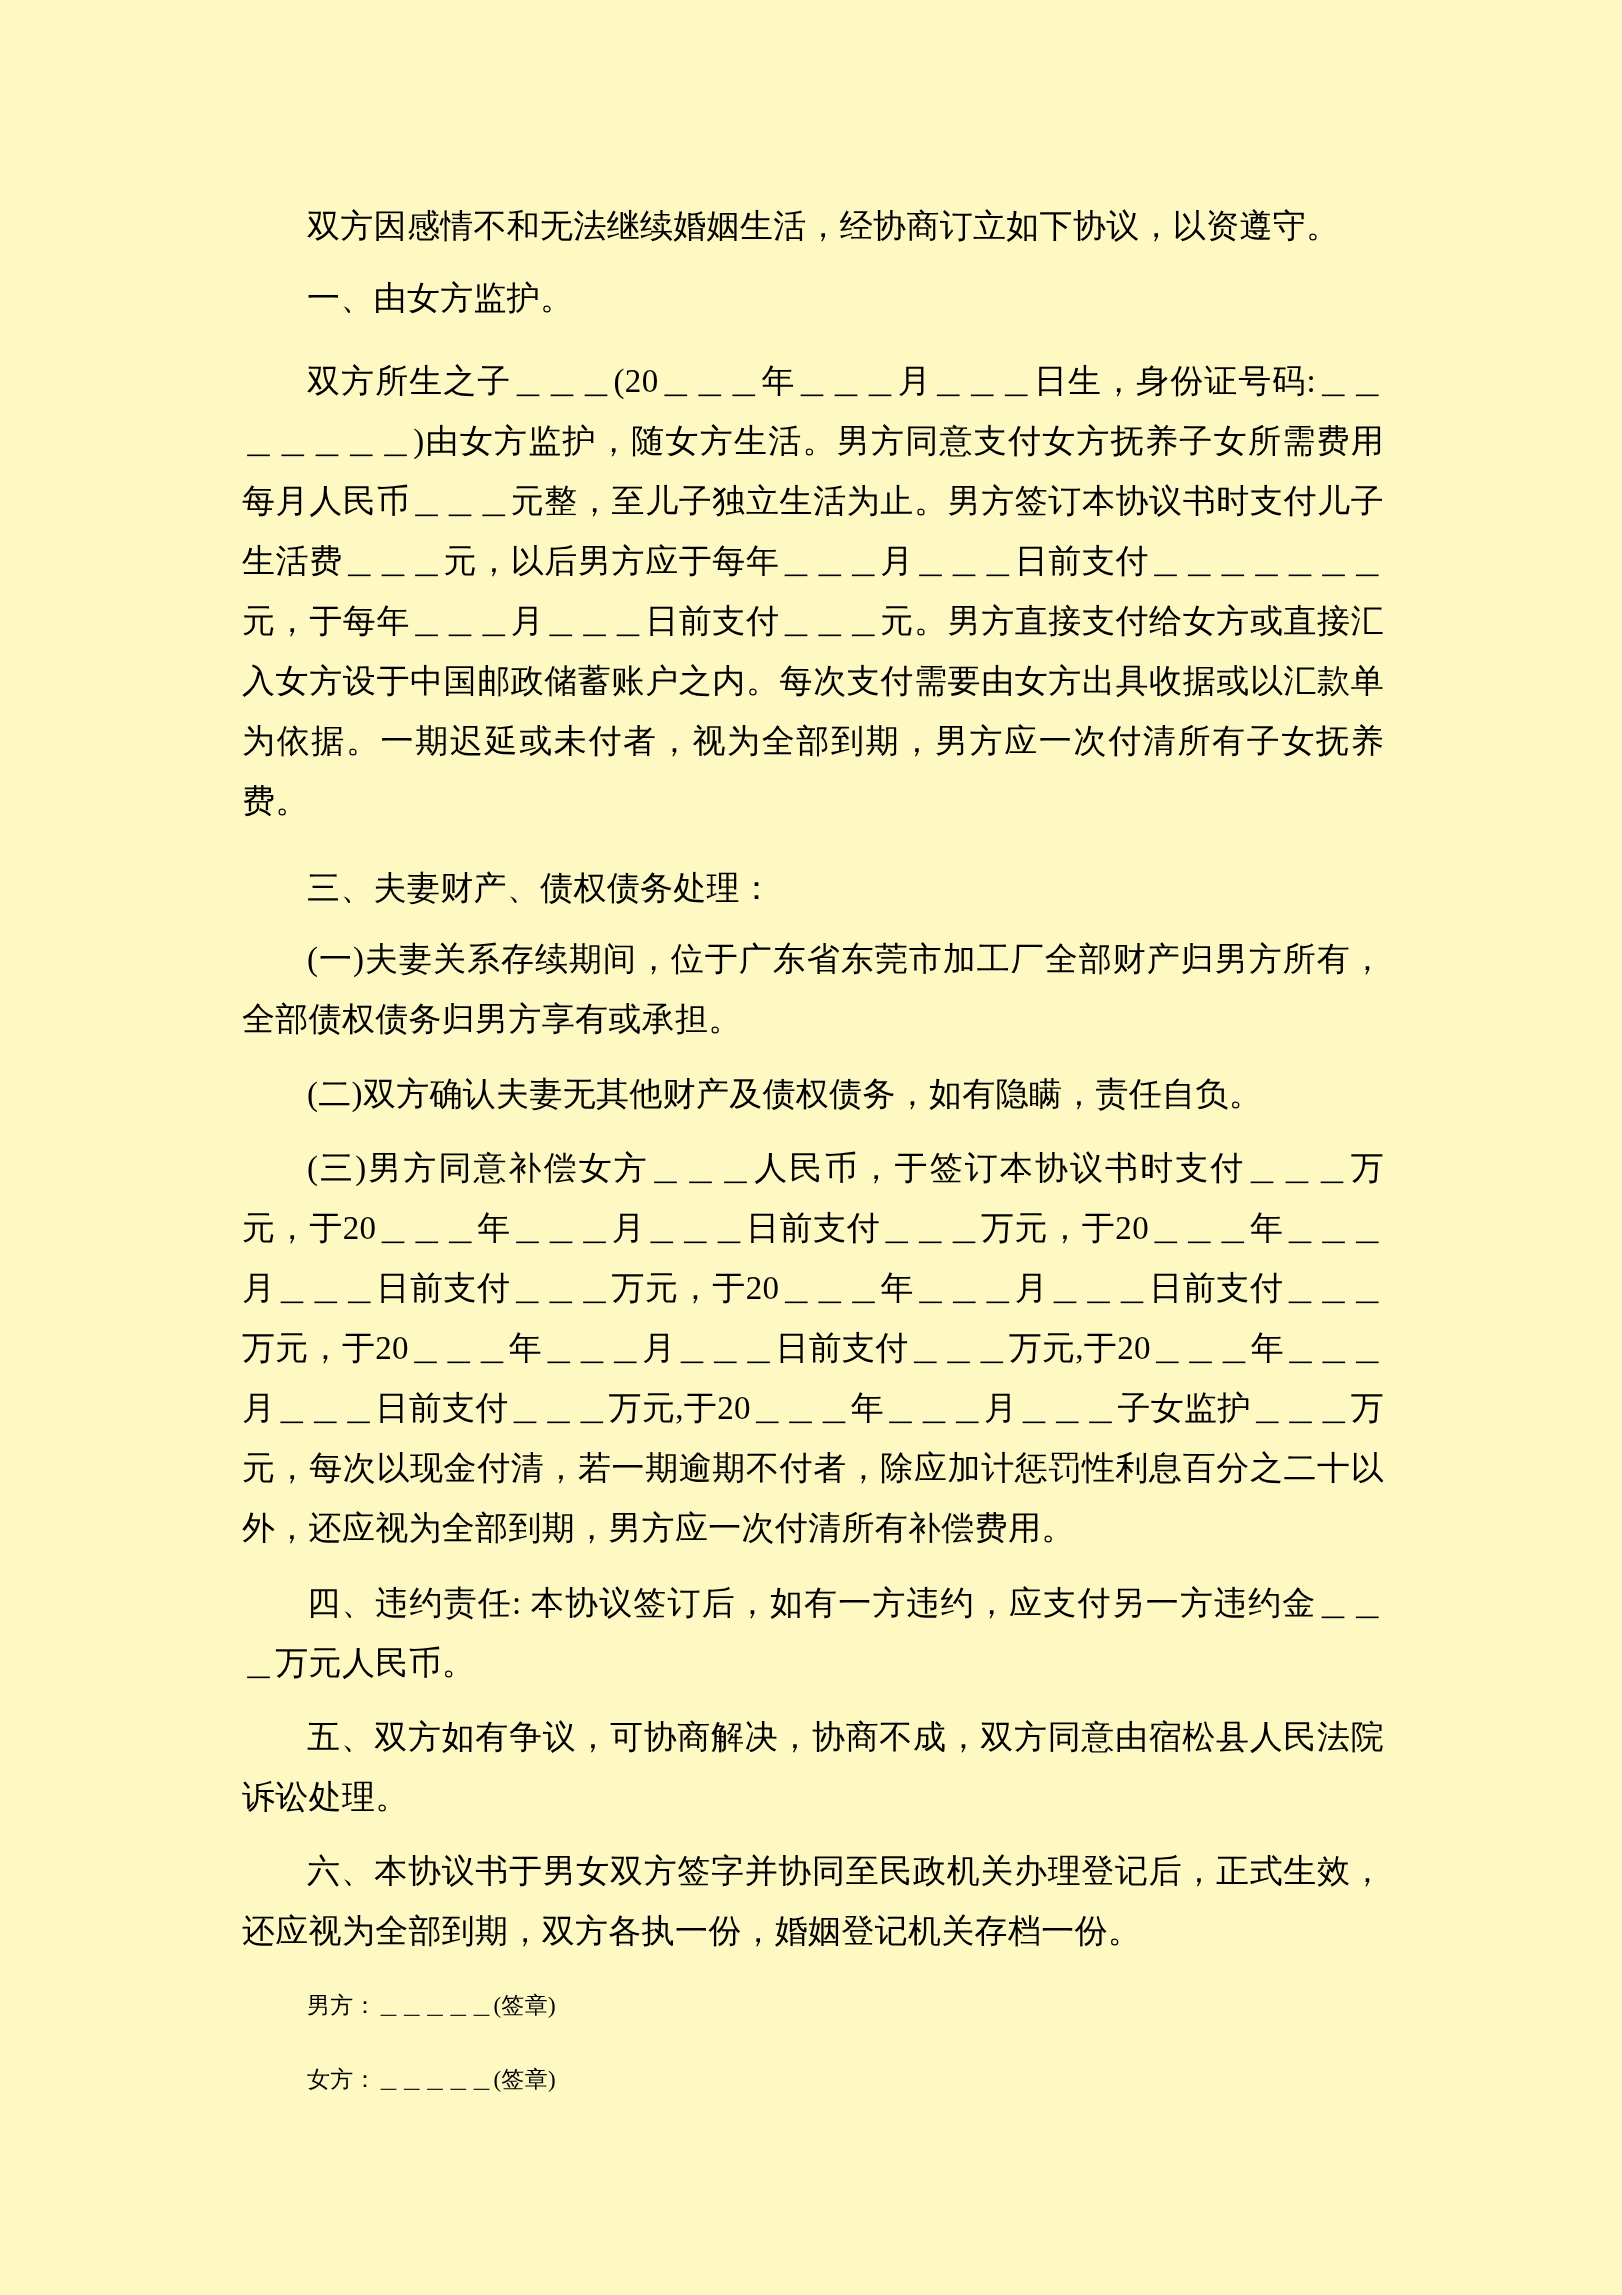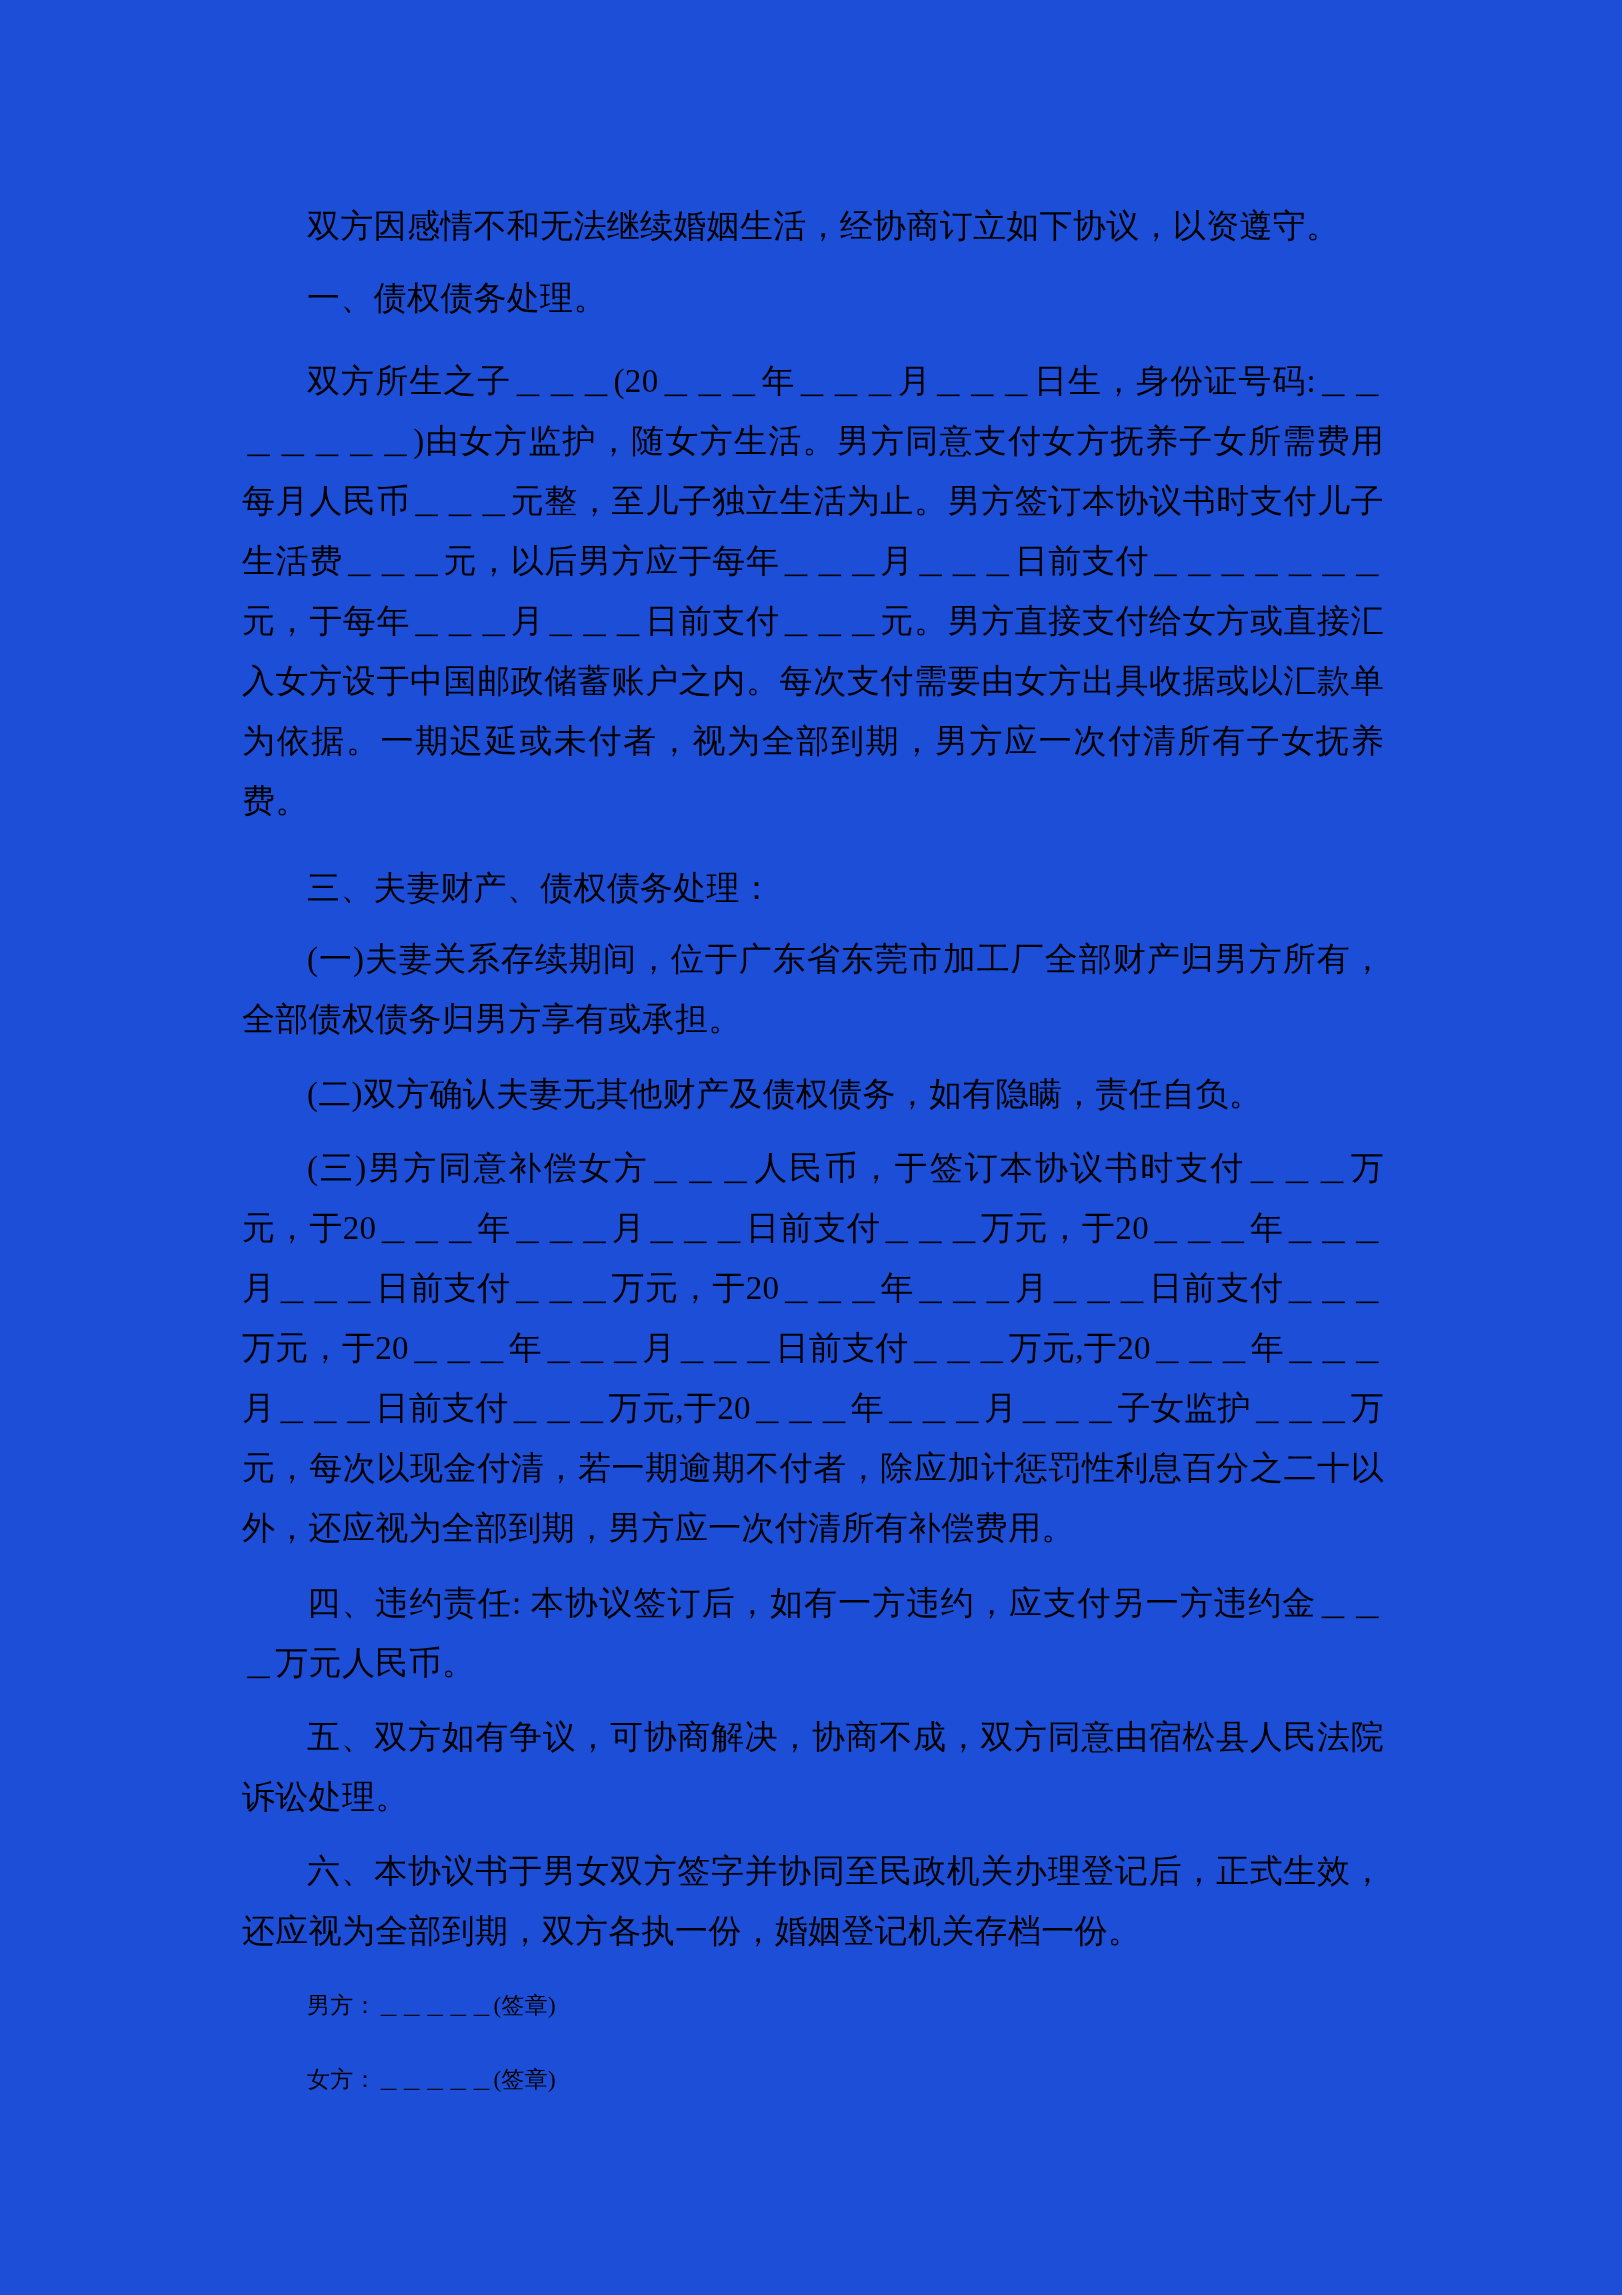--- a/index.html
+++ b/index.html
@@ -4,21 +4,21 @@
 <style>
   html, body {
     margin: 0;
     padding: 0;
     background: #ffffff;
   }
   .page {
     position: relative;
     width: 1623px;
     height: 2295px;
-    background: #1d4ed8;
+    background: #fef9c3;
     box-sizing: border-box;
     overflow: hidden;
   }
   .doc-body {
     position: absolute;
     left: 242px;
     top: 196px;
     width: 1142px;
   }
   .para {
@@ -49,21 +49,21 @@
 </head>
 <body>
 
 <div class="page">
   <div class="doc-body">
 
     <p class="para">双方因感情不和无法继续婚姻生活，经协商订立如下协议，以资遵守。</p>
 
     <div class="gap-sm"></div>
 
-    <p class="para">一、债权债务处理。</p>
+    <p class="para">一、由女方监护。</p>
 
     <div class="gap-sm"></div>
 
 
     <div class="gap-sm"></div>
 
     <p class="para">双方所生之子＿＿＿(20＿＿＿年＿＿＿月＿＿＿日生，身份证号码:＿＿＿＿＿＿＿)由女方监护，随女方生活。男方同意支付女方抚养子女所需费用每月人民币＿＿＿元整，至儿子独立生活为止。男方签订本协议书时支付儿子生活费＿＿＿元，以后男方应于每年＿＿＿月＿＿＿日前支付＿＿＿＿＿＿＿元，于每年＿＿＿月＿＿＿日前支付＿＿＿元。男方直接支付给女方或直接汇入女方设于中国邮政储蓄账户之内。每次支付需要由女方出具收据或以汇款单为依据。一期迟延或未付者，视为全部到期，男方应一次付清所有子女抚养费。</p>
 
     <div class="gap-md"></div>
 

